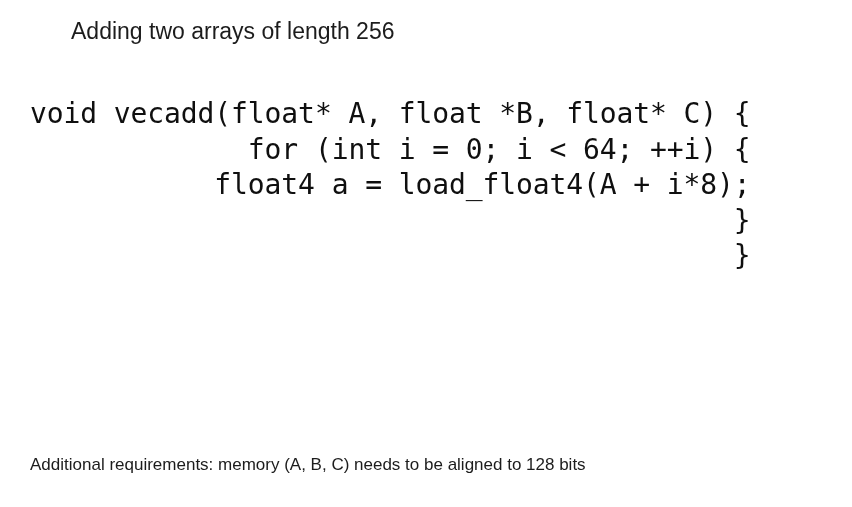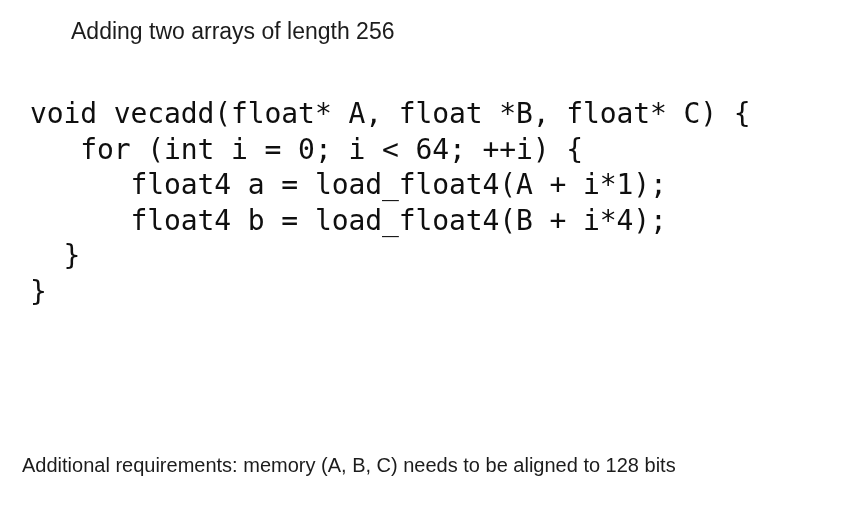--- a/index.html
+++ b/index.html
@@ -29,41 +29,41 @@
     left: 30px;
     top: 96px;
     font-family: "DejaVu Sans Mono", monospace;
     font-size: 28px;
     line-height: 35.5px;
     letter-spacing: -0.1px;
     color: #0f0f0f;
   }
   .code-line {
     white-space: pre;
+    text-align: right;
   }
   .slide-footnote {
     position: absolute;
-    left: 22px;
+    left: 30px;
     top: 451px;
-    font-size: 20px;
+    font-size: 17px;
     line-height: 28px;
     color: #1c1c1c;
   }
 </style>
 </head>
 <body>
 
 <div class="slide">
 
   <div class="slide-title">Adding two arrays of length 256</div>
 
   <div class="code-block">
     <div class="code-line">void vecadd(float* A, float *B, float* C) {</div>
     <div class="code-line">   for (int i = 0; i &lt; 64; ++i) {</div>
-    <div class="code-line">      float4 a = load_float4(A + i*1);</div>
-    <div class="code-line">      float4 b = load_float4(B + i*4);</div>
+    <div class="code-line">      float4 a = load_float4(A + i*8);</div>
     <div class="code-line">  }</div>
     <div class="code-line">}</div>
   </div>
 
   <div class="slide-footnote">Additional requirements: memory (A, B, C) needs to be aligned to 128 bits</div>
 
 </div>
 
 </body></html>

